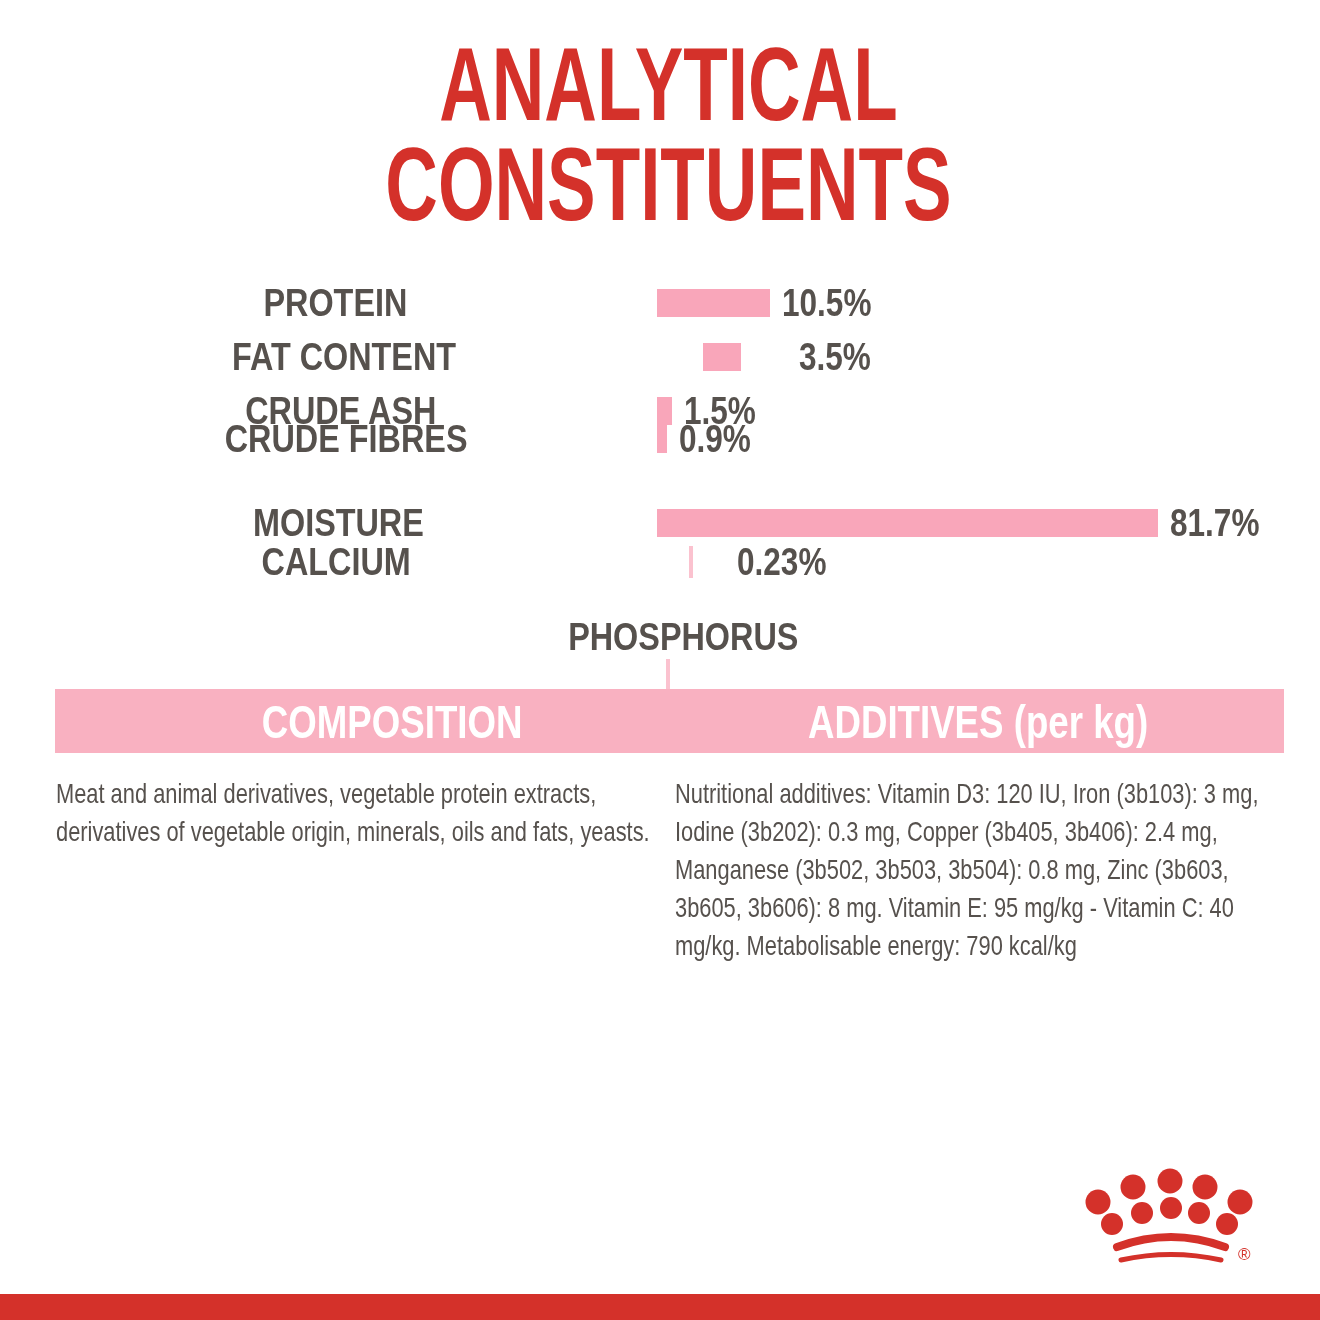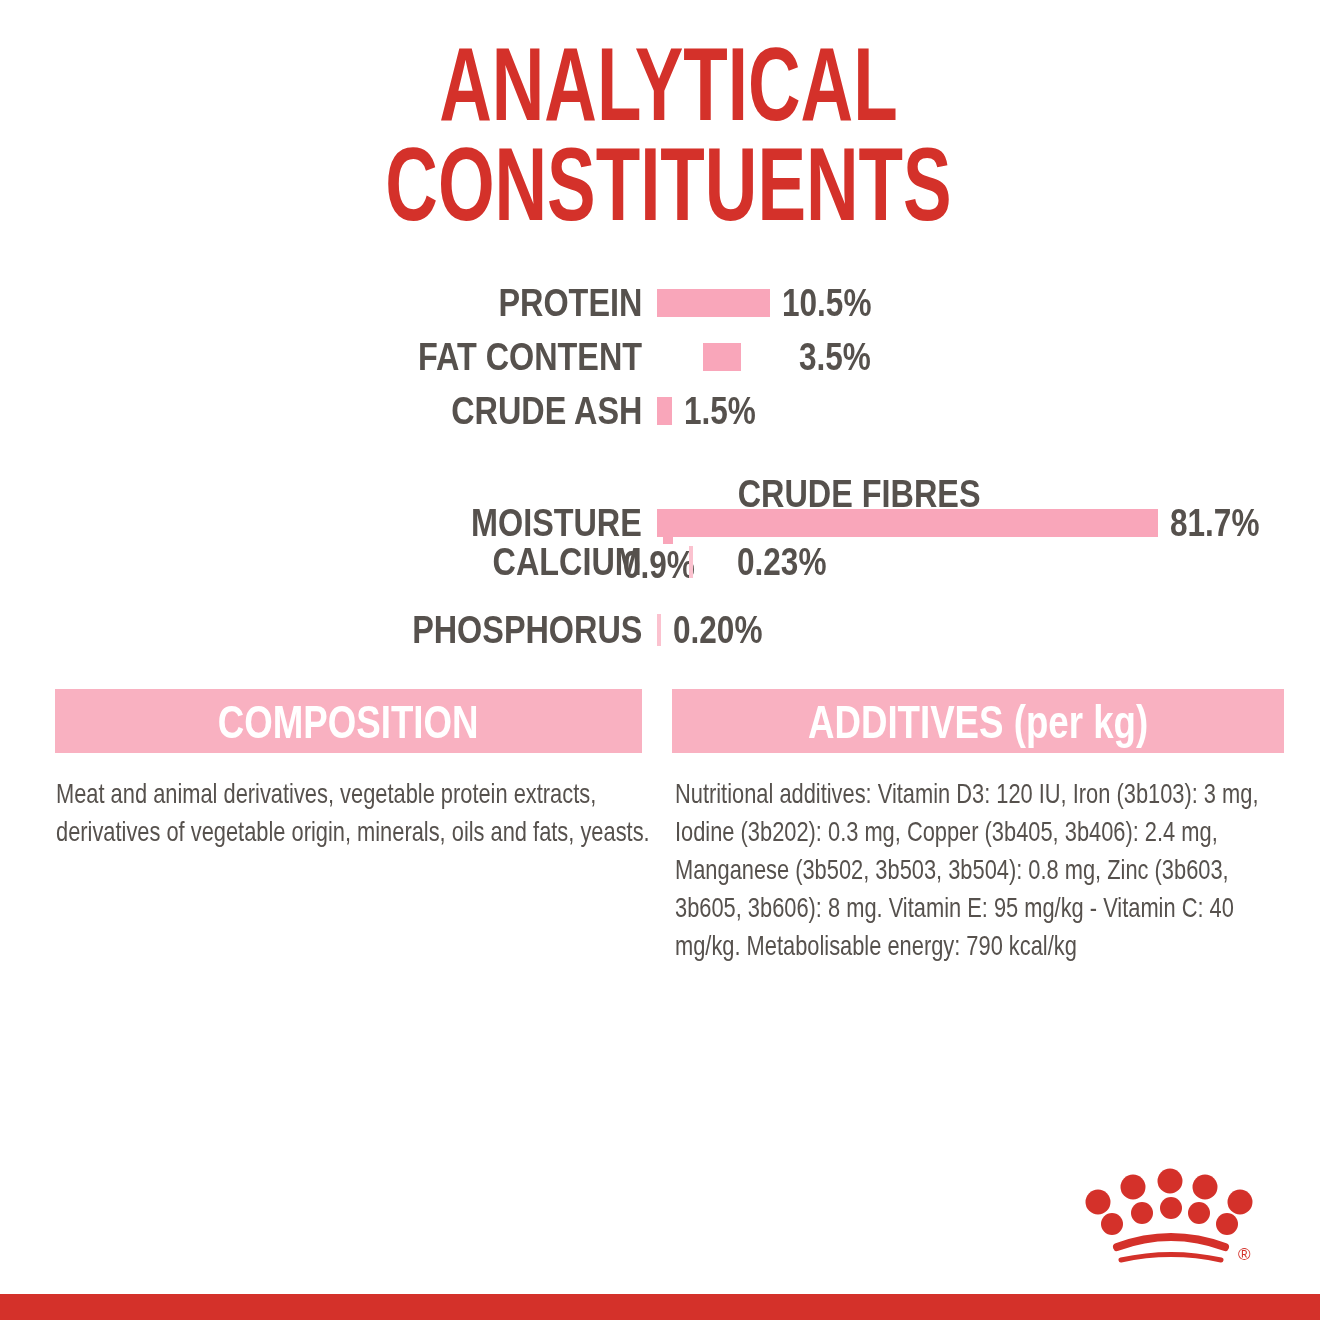--- a/index.html
+++ b/index.html
@@ -18,35 +18,35 @@
     position:absolute;top:34px;left:8px;width:1320px;
     text-align:center;color:#D4312A;font-weight:bold;
     font-size:104px;line-height:100px;letter-spacing:0;
   }
 
   .chart{position:absolute;left:0;top:0;width:1320px;}
   .row{position:absolute;left:0;width:1320px;height:30px;display:flex;align-items:center;}
   .row:nth-of-type(1){top:288px;}
   .row:nth-of-type(2){top:342px;gap:46px;}
   .row:nth-of-type(3){top:396px;}
-  .row:nth-of-type(4){top:472px;flex-direction:column;}
+  .row:nth-of-type(4){top:424px;}
   .row:nth-of-type(5){top:480px;margin-top:28px;}
   .row:nth-of-type(6){top:547px;gap:32px;}
-  .row:nth-of-type(7){top:615px;}
-  .rlabel{width:642px;text-align:right;color:#56514D;font-weight:bold;font-size:39px;}
+  .row:nth-of-type(7){top:615px;flex-direction:column;}
+  .rlabel{width:642px;text-align:center;color:#56514D;font-weight:bold;font-size:39px;}
   .bar{margin-left:15px;height:28px;background:#F9A6BA;flex:0 0 auto;}
   .row:nth-of-type(6) .bar,.row:nth-of-type(7) .bar{height:32px;background:#FBC2CF;}
   .rvalue{margin-left:12px;color:#56514D;font-weight:bold;font-size:38px;}
 
   .band{
     position:absolute;top:689px;height:64px;background:#F9B1C1;
     display:flex;align-items:center;justify-content:center;
     color:#ffffff;font-weight:bold;font-size:47px;
   }
-  .band-comp{left:55px;width:587px;}
+  .band-comp{left:55px;width:587px;padding-left:44px;}
   .band-add{left:672px;width:612px;justify-content:center;}
 
   .body-text{
     position:absolute;top:775px;
     color:#56514D;font-size:28px;line-height:38px;
     transform:scaleX(0.78);transform-origin:left top;
   }
   .comp-text{left:56px;width:762px;}
   .add-text{left:675px;width:785px;}
 

